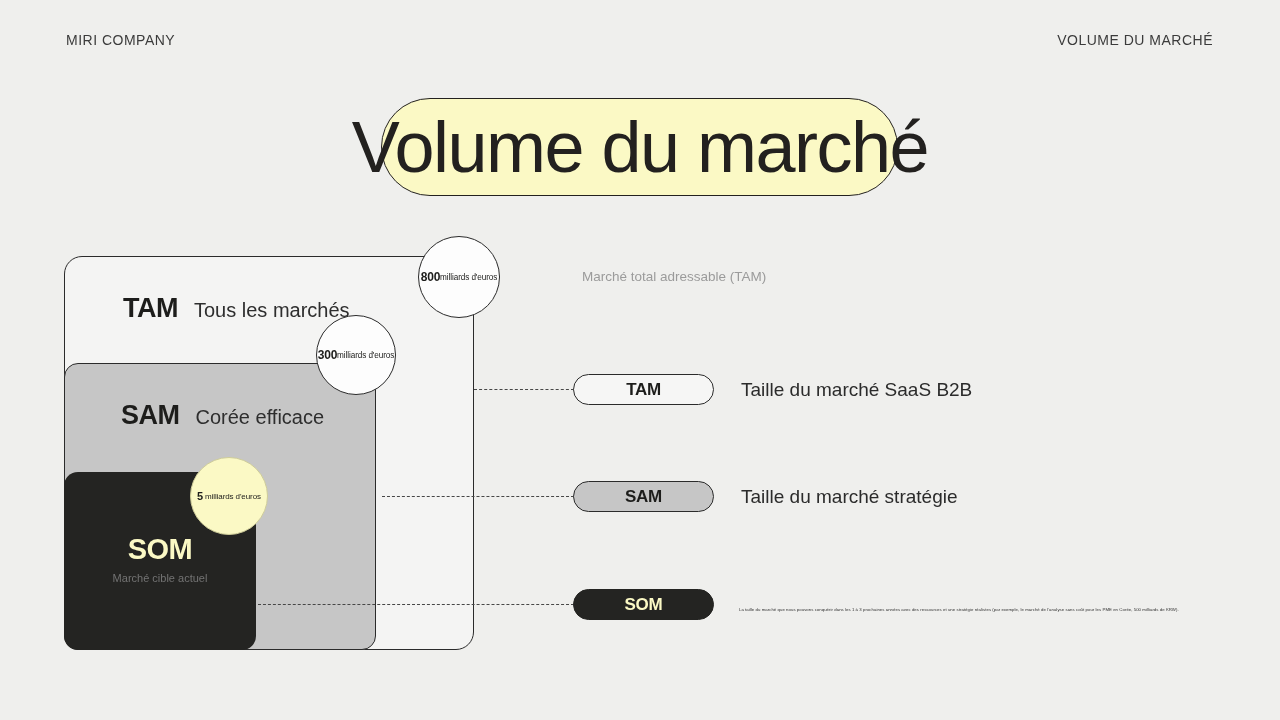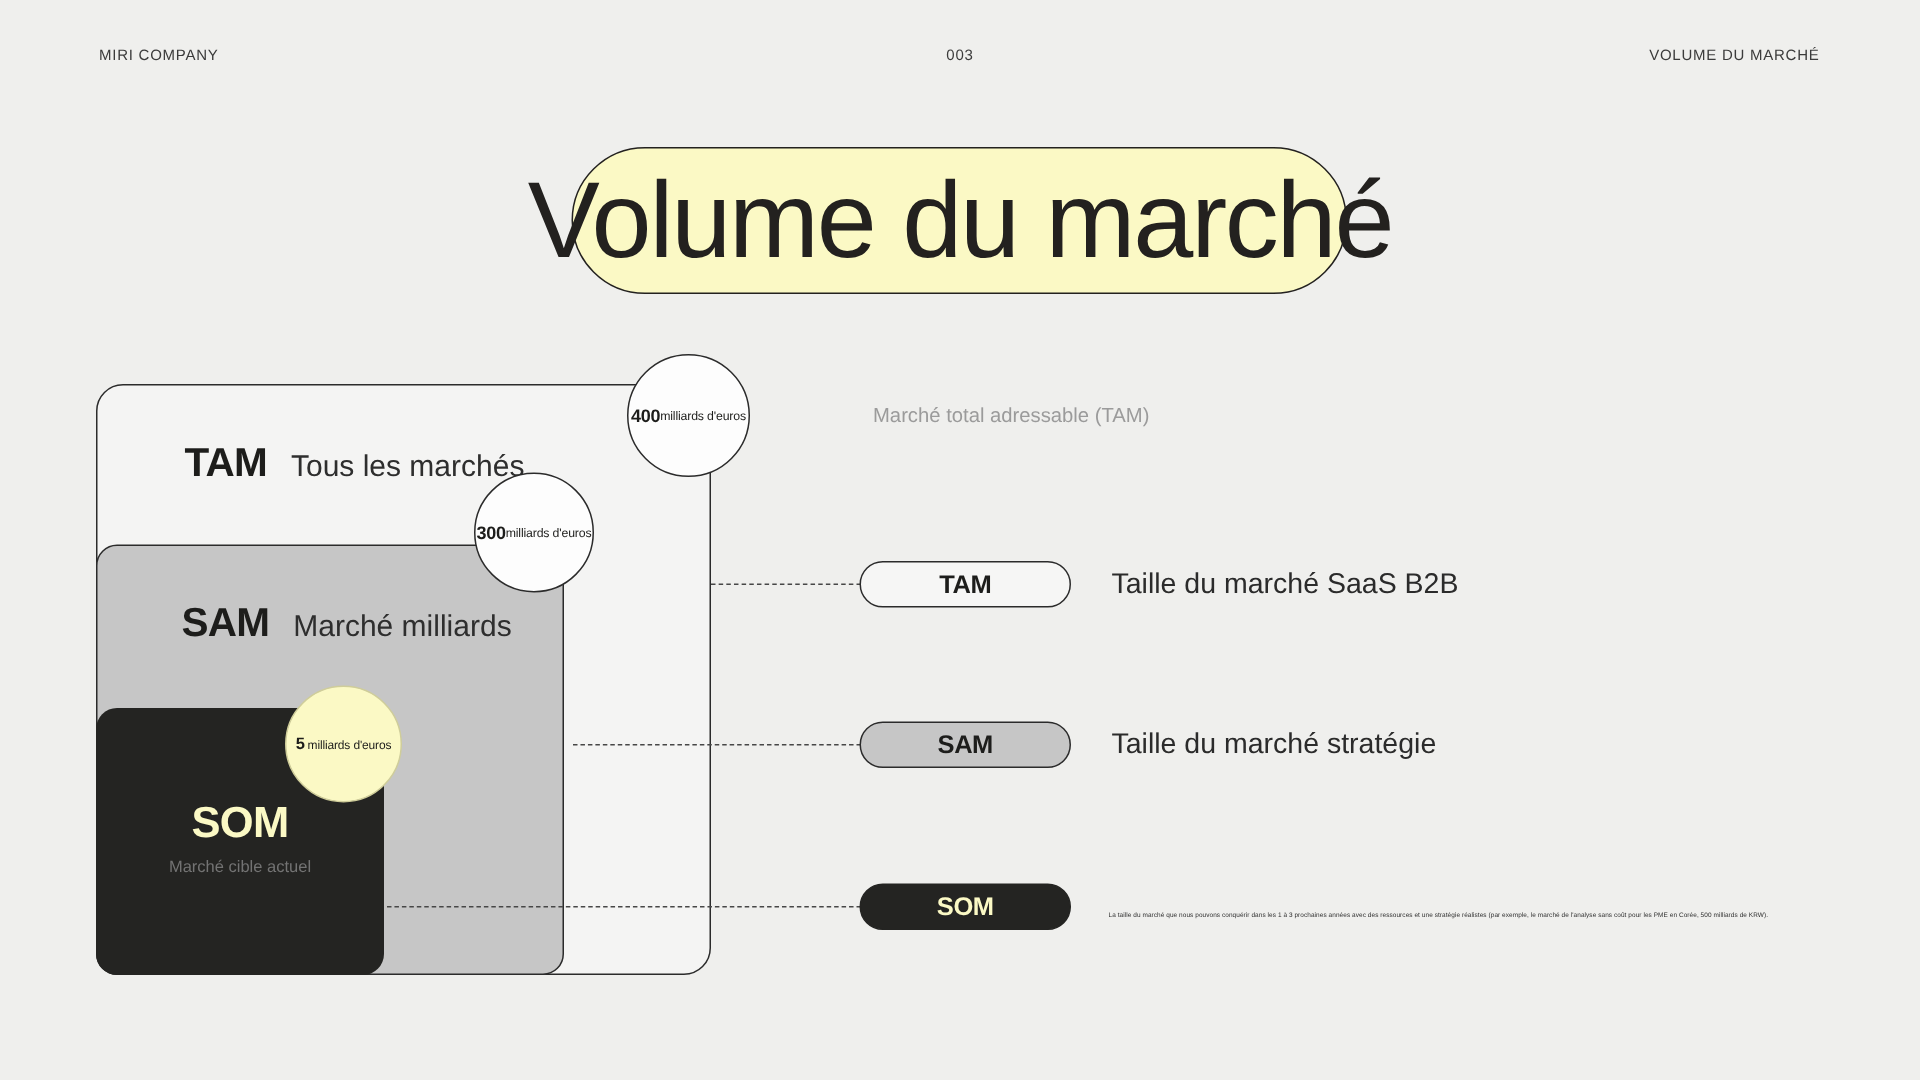--- a/index.html
+++ b/index.html
@@ -12,21 +12,21 @@
     overflow:hidden;
     position:relative;
   }
 
   
   .header {
     position:absolute; top:0; left:0; width:1280px; height:78px;
   }
   .hdr-left, .hdr-center, .hdr-right {
     position:absolute; top:32px;
-    font-size:10px; letter-spacing:0.5px; color:#3b3b3b;
+    font-size:14px; letter-spacing:0.5px; color:#3b3b3b;
   }
   .hdr-left   { left:66px; }
   .hdr-center { left:0; width:1280px; text-align:center; }
   .hdr-right  { right:67px; }
 
   
   .title-wrap {
     position:absolute; left:0; top:98px; width:1280px; height:100px;
   }
   .title-pill {
@@ -152,21 +152,20 @@
     width:452px;
     font-size:4.3px; line-height:1.5; color:#2f2f2f;
     letter-spacing:0.05px;
   }
 </style>
 </head>
 <body>
 
 <div class="header">
   <div class="hdr-left">MIRI COMPANY</div>
-  <div class="hdr-center">003</div>
   <div class="hdr-right">VOLUME DU MARCHÉ</div>
 </div>
 
 <div class="title-wrap">
   <div class="title-pill"></div>
   <div class="title-text">Volume du marché</div>
 </div>
 
 <div class="diagram">
 
@@ -174,30 +173,30 @@
   <div class="box box-sam"></div>
   <div class="box box-som"></div>
 
   <div class="box-label lbl-tam">
     <span class="tag">TAM</span>
     <span class="desc">Tous les marchés</span>
   </div>
 
   <div class="box-label lbl-sam">
     <span class="tag">SAM</span>
-    <span class="desc">Marché milliards</span>
+    <span class="desc">Corée efficace</span>
   </div>
 
   <div class="som-label">
     <div class="tag">SOM</div>
     <div class="desc">Marché cible actuel</div>
   </div>
 
   <div class="bubble bubble-500">
-    <span class="amt">400</span>
+    <span class="amt">800</span>
     <span class="unit">milliards d'euros</span>
   </div>
 
   <div class="bubble bubble-300">
     <span class="amt">300</span>
     <span class="unit">milliards d'euros</span>
   </div>
 
   <div class="bubble bubble-5">
     <span class="amt">5</span>

